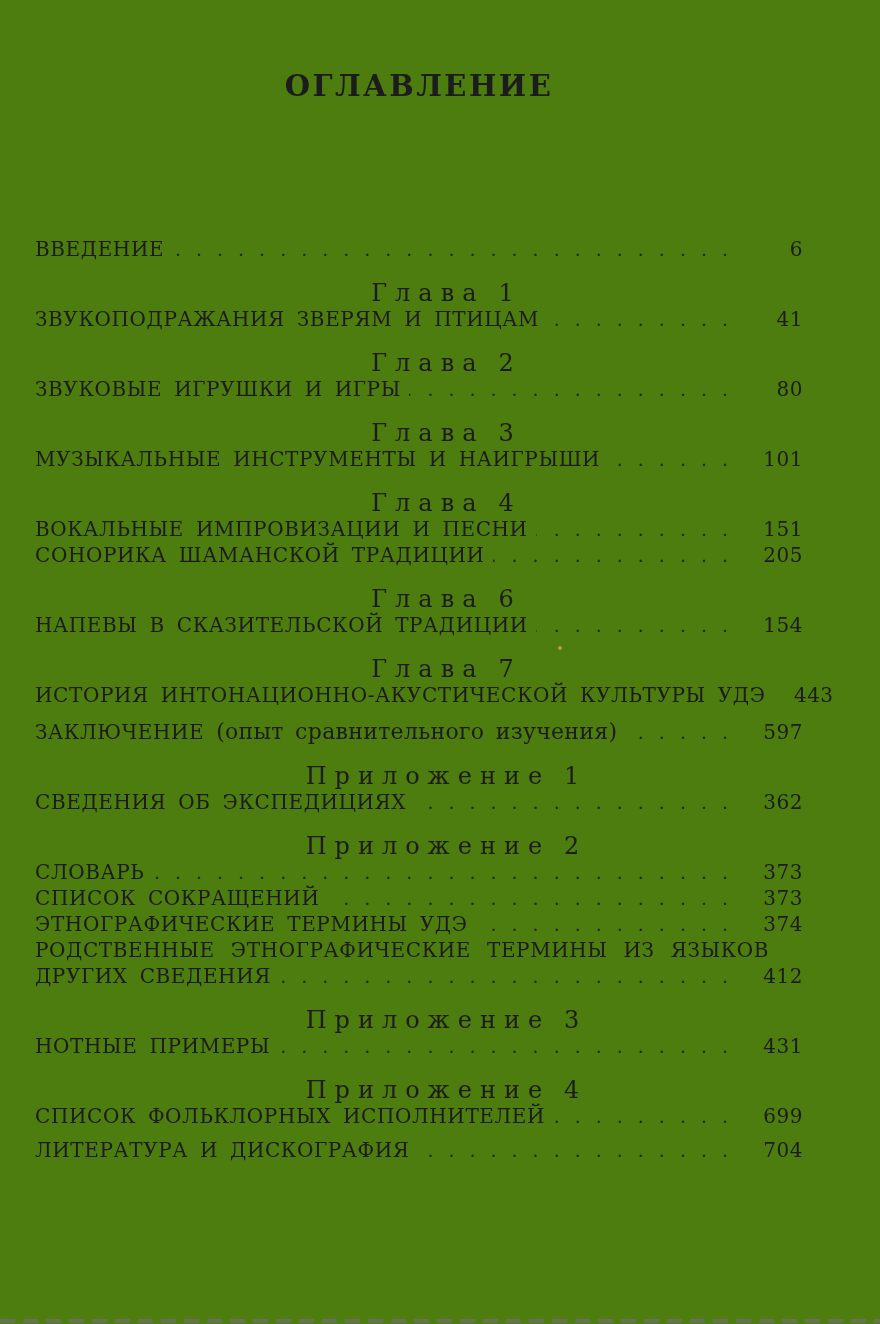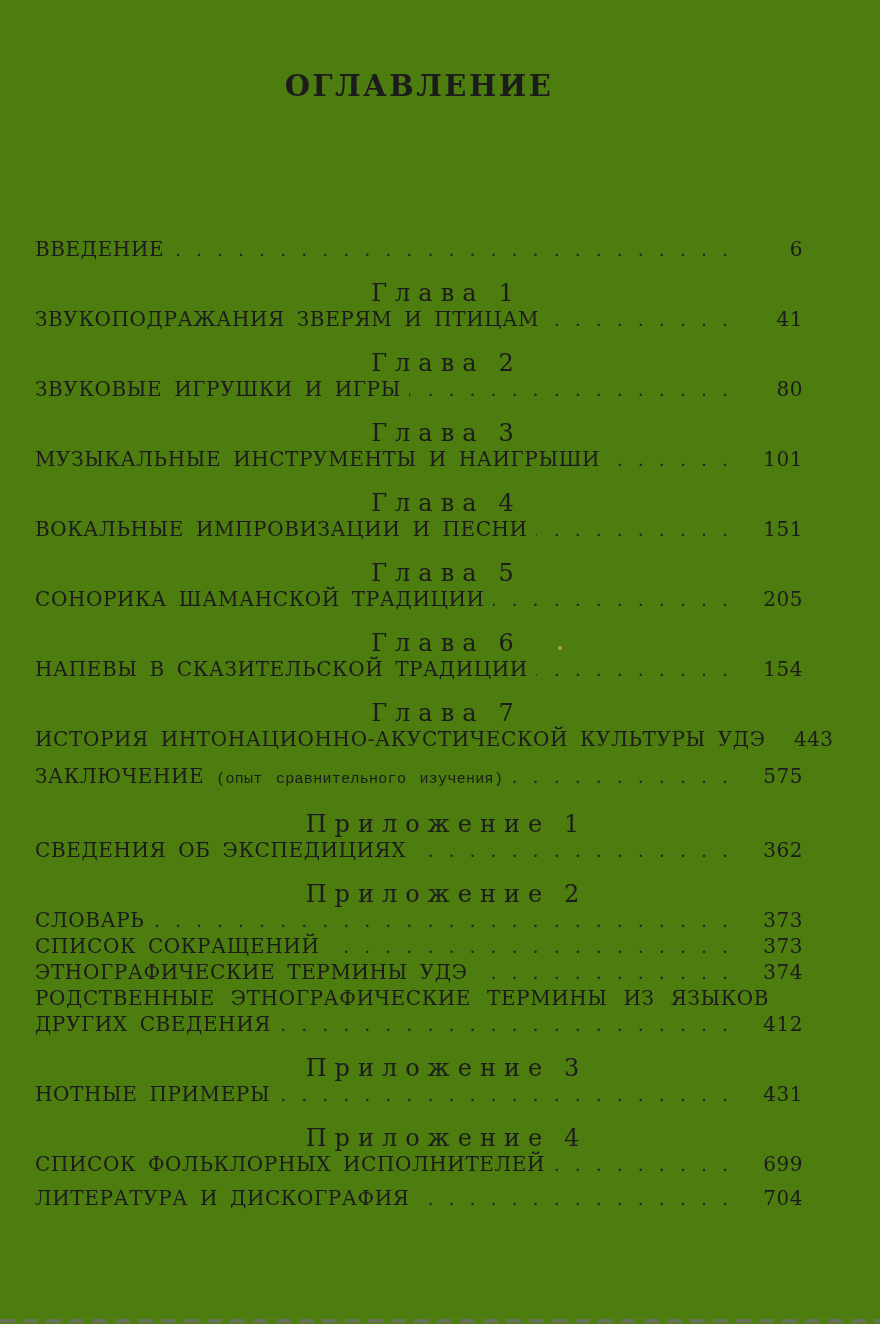--- a/index.html
+++ b/index.html
@@ -30,24 +30,23 @@
     line-height:26px;
     white-space:nowrap;
   }
   .lbl {
     font-size:20px;
     letter-spacing:0.6px;
     word-spacing:5px;
     flex:0 0 auto;
   }
   .note {
-    font-size:15px;
+    font-size:22px;
     letter-spacing:0.3px;
     word-spacing:4px;
-    font-family:Liberation Mono, monospace;
   }
   .leader {
     flex:1 1 auto;
     min-width:0;
     overflow:hidden;
     direction:rtl;
     margin:0 14px 0 8px;
     font-size:19px;
   }
   .leader::after {
@@ -135,23 +134,20 @@
 
     <div class="heading mt-sec">
       <span class="h-word">Глава</span><span class="h-num">4</span>
     </div>
     <div class="row">
       <span class="lbl">ВОКАЛЬНЫЕ ИМПРОВИЗАЦИИ И ПЕСНИ</span>
       <span class="leader"></span>
       <span class="pg">151</span>
     </div>
 
-    <div class="heading mt-sec">
-      <span class="h-word">Глава</span><span class="h-num">5</span>
-    </div>
     <div class="row">
       <span class="lbl">СОНОРИКА ШАМАНСКОЙ ТРАДИЦИИ</span>
       <span class="leader"></span>
       <span class="pg">205</span>
     </div>
 
     <div class="heading mt-sec">
       <span class="h-word">Глава</span><span class="h-num">6</span>
     </div>
     <div class="row">
@@ -165,21 +161,21 @@
     </div>
     <div class="row">
       <span class="lbl">ИСТОРИЯ ИНТОНАЦИОННО-АКУСТИЧЕСКОЙ КУЛЬТУРЫ УДЭ</span>
       <span class="leader noleader"></span>
       <span class="pg">443</span>
     </div>
 
     <div class="row mt-zak">
       <span class="lbl"><span>ЗАКЛЮЧЕНИЕ</span> <span class="note">(опыт сравнительного изучения)</span></span>
       <span class="leader"></span>
-      <span class="pg">575</span>
+      <span class="pg">597</span>
     </div>
 
     <div class="heading mt-sec">
       <span class="h-word">Приложение</span><span class="h-num">1</span>
     </div>
     <div class="row">
       <span class="lbl">СВЕДЕНИЯ ОБ ЭКСПЕДИЦИЯХ</span>
       <span class="leader"></span>
       <span class="pg">362</span>
     </div>

